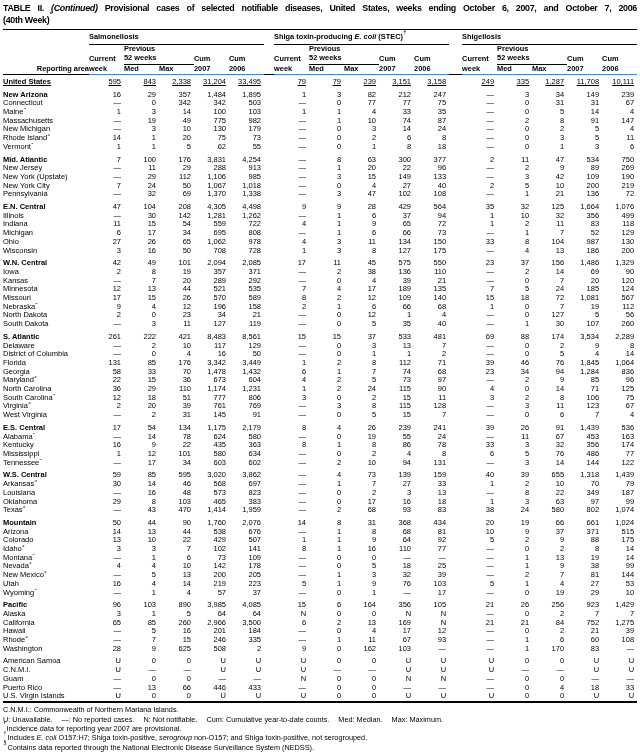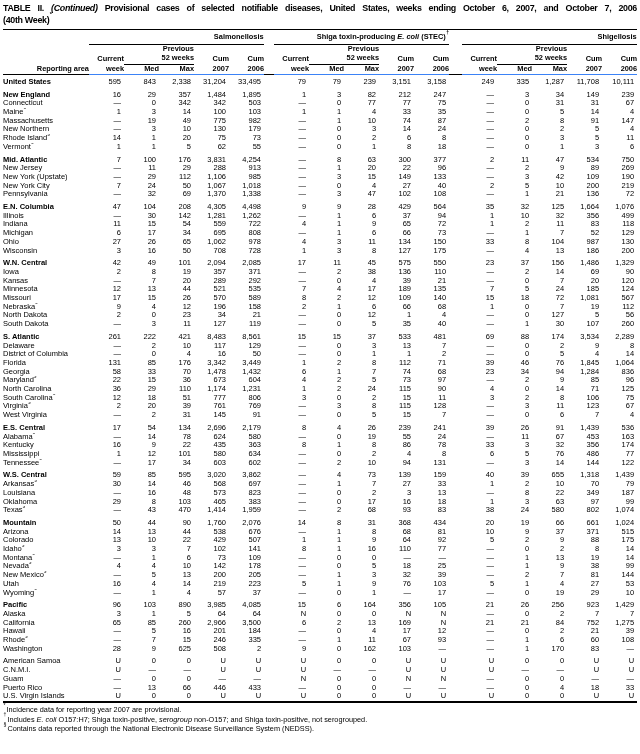--- a/index.html
+++ b/index.html
@@ -10,36 +10,36 @@
   .title { font-weight:bold; font-size:8.9px; letter-spacing:-0.3px; line-height:11.5px; }
   .title .l1 { display:block; white-space:nowrap; overflow:hidden; text-align:justify; text-align-last:justify; }
   .title .l2 { display:block; }
   .title i { }
   sup { position:relative; top:-2.5px; font-size:5.5px; line-height:0; margin-left:0.5px; }
 
   
   table { border-collapse:collapse; table-layout:fixed; width:634px; margin-top:3px;
           border-bottom:2px solid #000; }
   th, td { padding:0; margin:0; overflow:hidden; }
-  thead th { font-weight:bold; font-size:7.4px; line-height:8.6px; text-align:right;
+  thead th { font-weight:bold; font-size:7.4px; line-height:8.6px; text-align:left;
              vertical-align:bottom; padding-bottom:1px; white-space:nowrap; }
   .glabel { border-top:1px solid #000; border-bottom:1px solid #000; padding-top:3px; padding-bottom:2px; }
   .area-h { text-align:right; border-top:1px solid #000; border-bottom:1px solid #000; }
   .sp-h   { border-top:1px solid #000; border-bottom:1px solid #000; }
   .w52 { border-bottom:1px solid #000; }
   .h4  { border-bottom:1px solid #3b82f6; }
   thead th sup { font-size:5px; top:-2px; }
 
   tbody td { font-size:7.5px; line-height:8.7px; white-space:nowrap; vertical-align:bottom; }
   td.area-c { text-align:left; }
   td.area-c sup { font-size:5px; top:-2px; margin-left:0; }
   td.num { text-align:right; padding-right:3px; }
   td.rb, .rb span { font-weight:bold; }
   tbody.sec > tr:first-child > td { padding-top:4px; }
-  tbody.sec0 > tr:first-child > td { padding-top:2.5px; }
+  tbody.sec0 > tr:first-child > td { padding-top:2.5px;text-decoration:underline; }
 
   
   .footnotes { margin-top:2.5px; }
   .fn { font-size:7.3px; line-height:9.3px; }
   .fn i { font-style:italic; }
   .fn.hang { padding-left:4px; text-indent:-4px; }
   .fn sup { font-size:5.2px; top:-2px; margin-right:1px; }
   .fn.legend span { margin-right:9px; }
 </style>
 </head>
@@ -145,21 +145,21 @@
           <td class="spc"></td>
           <td class="num">249</td>
           <td class="num">335</td>
           <td class="num">1,287</td>
           <td class="num">11,708</td>
           <td class="num">10,111</td>
         </tr>
       </tbody>
       <tbody class="sec">
         <tr>
-          <td class="area-c rb"><span>New England</span></td>
+          <td class="area-c rb"><span>New Arizona</span></td>
           <td class="num">16</td>
           <td class="num">29</td>
           <td class="num">357</td>
           <td class="num">1,484</td>
           <td class="num">1,895</td>
           <td class="spc"></td>
           <td class="num">1</td>
           <td class="num">3</td>
           <td class="num">82</td>
           <td class="num">212</td>
@@ -225,21 +225,21 @@
           <td class="num">74</td>
           <td class="num">87</td>
           <td class="spc"></td>
           <td class="num">—</td>
           <td class="num">2</td>
           <td class="num">8</td>
           <td class="num">91</td>
           <td class="num">147</td>
         </tr>
         <tr>
-          <td class="area-c"><span>New Northern</span></td>
+          <td class="area-c"><span>New Michigan</span></td>
           <td class="num">—</td>
           <td class="num">3</td>
           <td class="num">10</td>
           <td class="num">130</td>
           <td class="num">179</td>
           <td class="spc"></td>
           <td class="num">—</td>
           <td class="num">0</td>
           <td class="num">3</td>
           <td class="num">14</td>
@@ -389,21 +389,21 @@
           <td class="spc"></td>
           <td class="num">—</td>
           <td class="num">1</td>
           <td class="num">21</td>
           <td class="num">136</td>
           <td class="num">72</td>
         </tr>
       </tbody>
       <tbody class="sec">
         <tr>
-          <td class="area-c rb"><span>E.N. Columbia</span></td>
+          <td class="area-c rb"><span>E.N. Central</span></td>
           <td class="num">47</td>
           <td class="num">104</td>
           <td class="num">208</td>
           <td class="num">4,305</td>
           <td class="num">4,498</td>
           <td class="spc"></td>
           <td class="num">9</td>
           <td class="num">9</td>
           <td class="num">28</td>
           <td class="num">429</td>
@@ -879,21 +879,21 @@
           <td class="num">7</td>
           <td class="num">4</td>
         </tr>
       </tbody>
       <tbody class="sec">
         <tr>
           <td class="area-c rb"><span>E.S. Central</span></td>
           <td class="num">17</td>
           <td class="num">54</td>
           <td class="num">134</td>
-          <td class="num">2,696</td>
+          <td class="num">1,175</td>
           <td class="num">2,179</td>
           <td class="spc"></td>
           <td class="num">8</td>
           <td class="num">4</td>
           <td class="num">26</td>
           <td class="num">239</td>
           <td class="num">241</td>
           <td class="spc"></td>
           <td class="num">39</td>
           <td class="num">26</td>
@@ -1486,18 +1486,20 @@
           <td class="num">U</td>
           <td class="num">0</td>
           <td class="num">0</td>
           <td class="num">U</td>
           <td class="num">U</td>
         </tr>
       </tbody>
     </table>
 
   <div class="footnotes">
+      <div class="fn"><span>C.N.M.I.: Commonwealth of Northern Mariana Islands.</span></div>
+      <div class="fn legend"><span>U: Unavailable.</span><span>—: No reported cases.</span><span>N: Not notifiable.</span><span>Cum: Cumulative year-to-date counts.</span><span>Med: Median.</span><span>Max: Maximum.</span></div>
       <div class="fn hang"><sup>*</sup><span>Incidence data for reporting year 2007 are provisional.</span></div>
       <div class="fn hang"><sup>†</sup><span>Includes </span><i>E. coli</i><span> O157:H7; Shiga toxin-positive, </span><i>serogroup</i><span> non-O157; and Shiga toxin-positive, not serogrouped.</span></div>
       <div class="fn hang"><sup>§</sup><span>Contains data reported through the National Electronic Disease Surveillance System (NEDSS).</span></div>
     </div>
 
 </div>
 
 </body></html>

